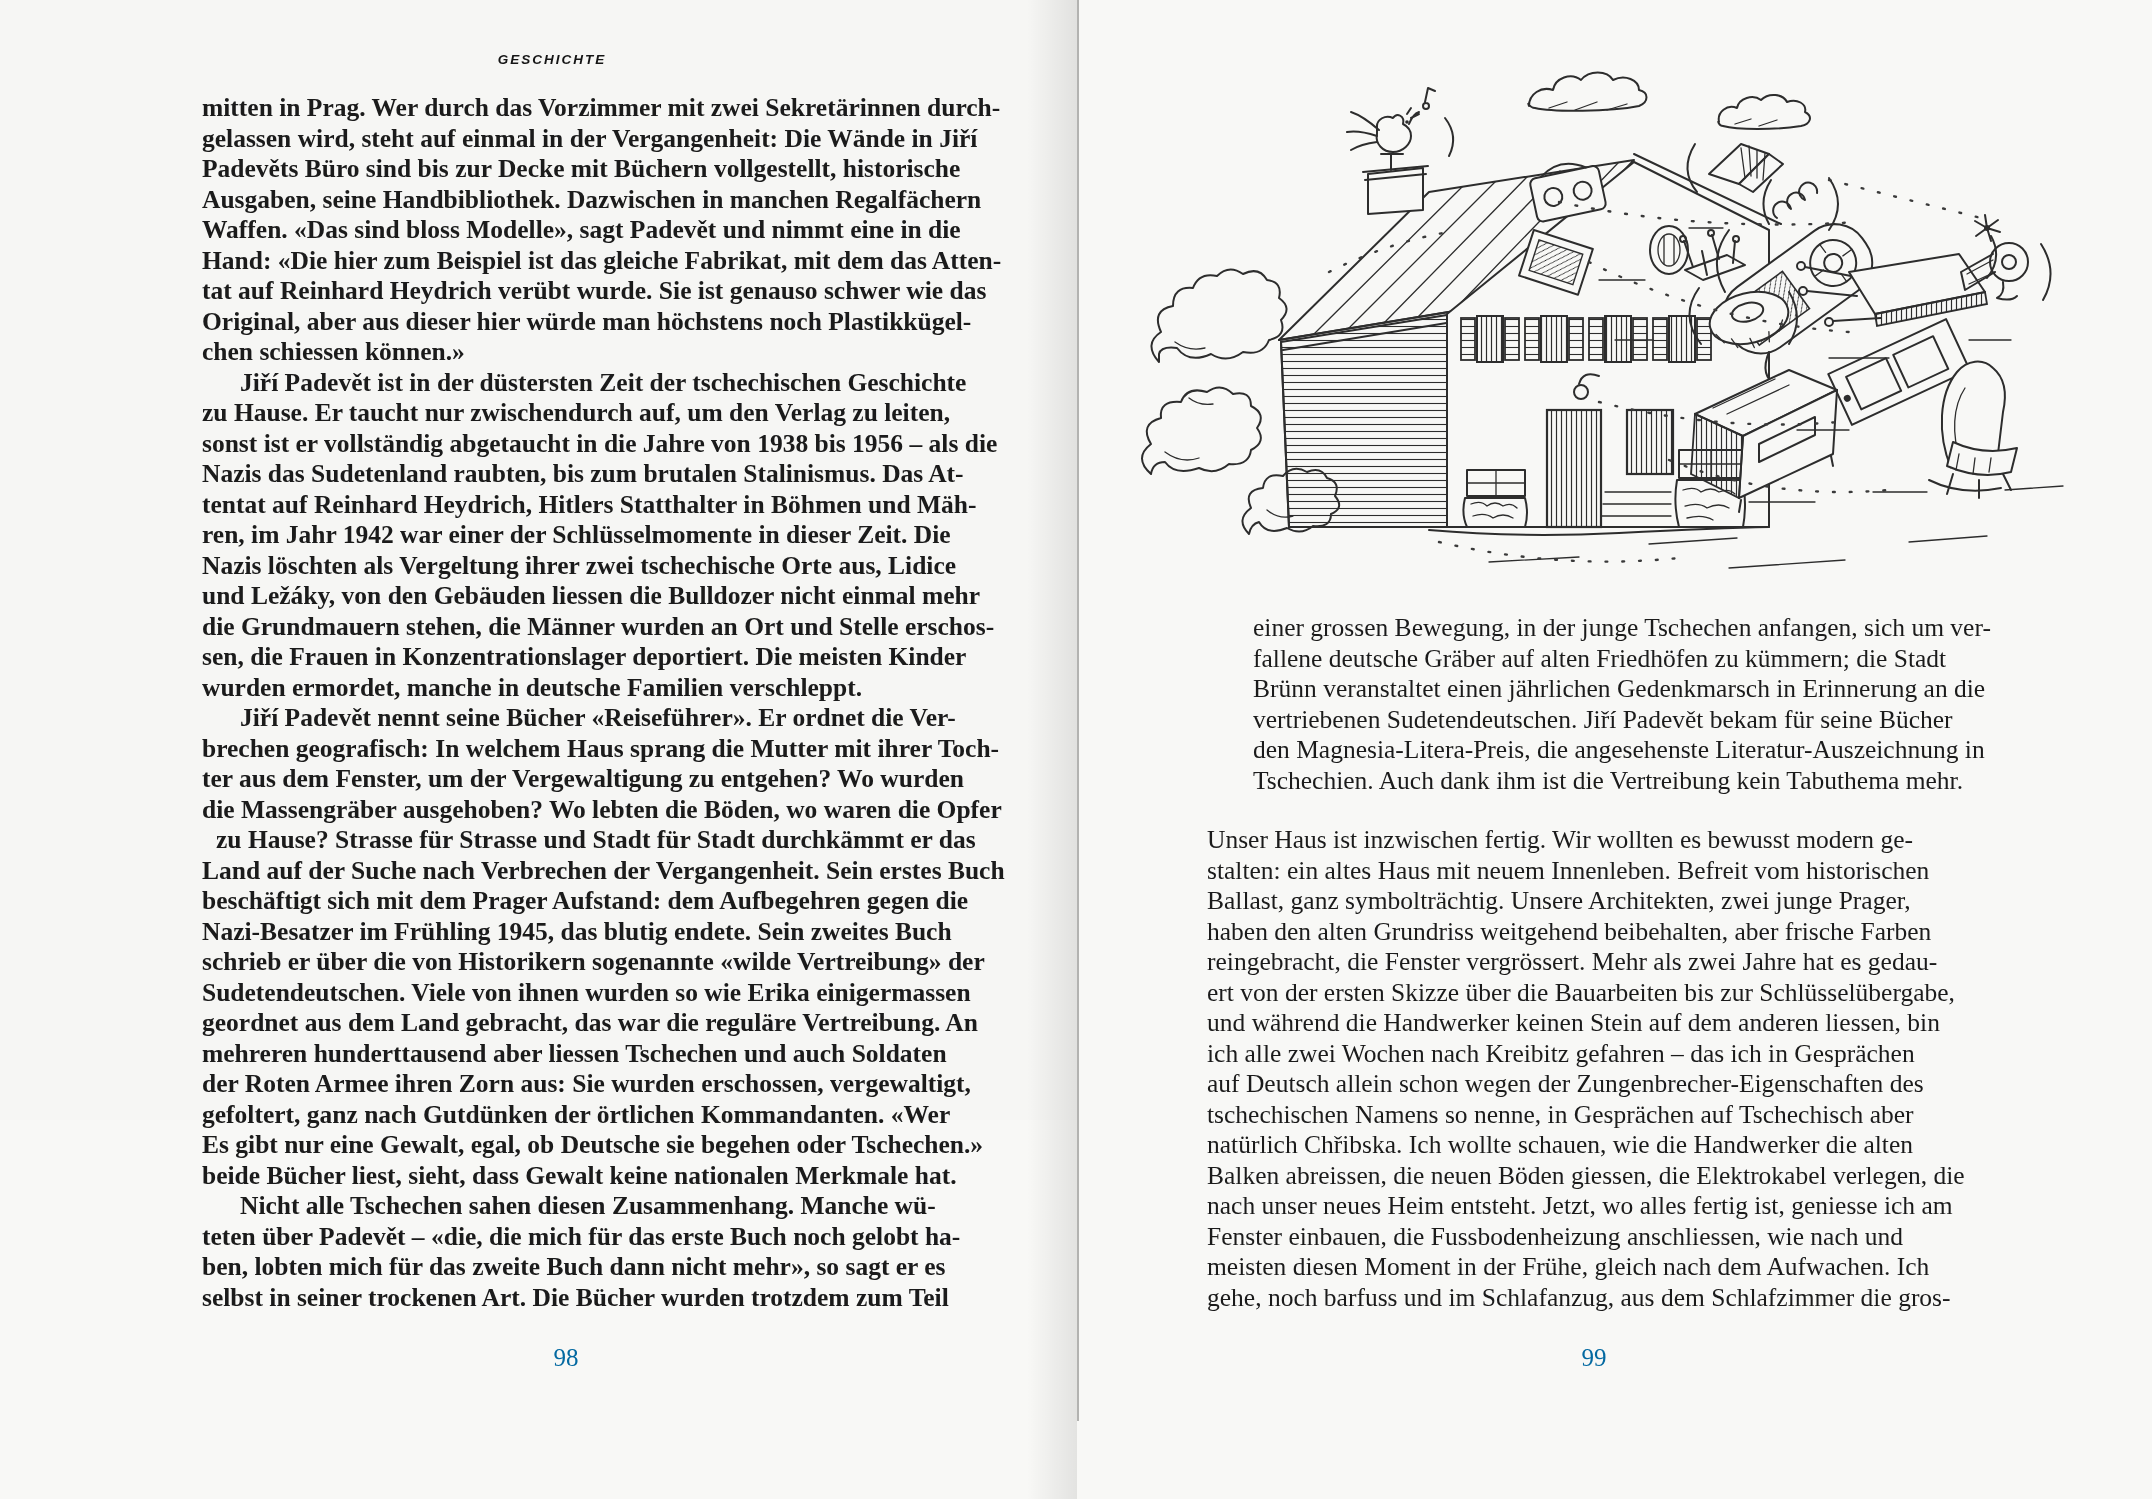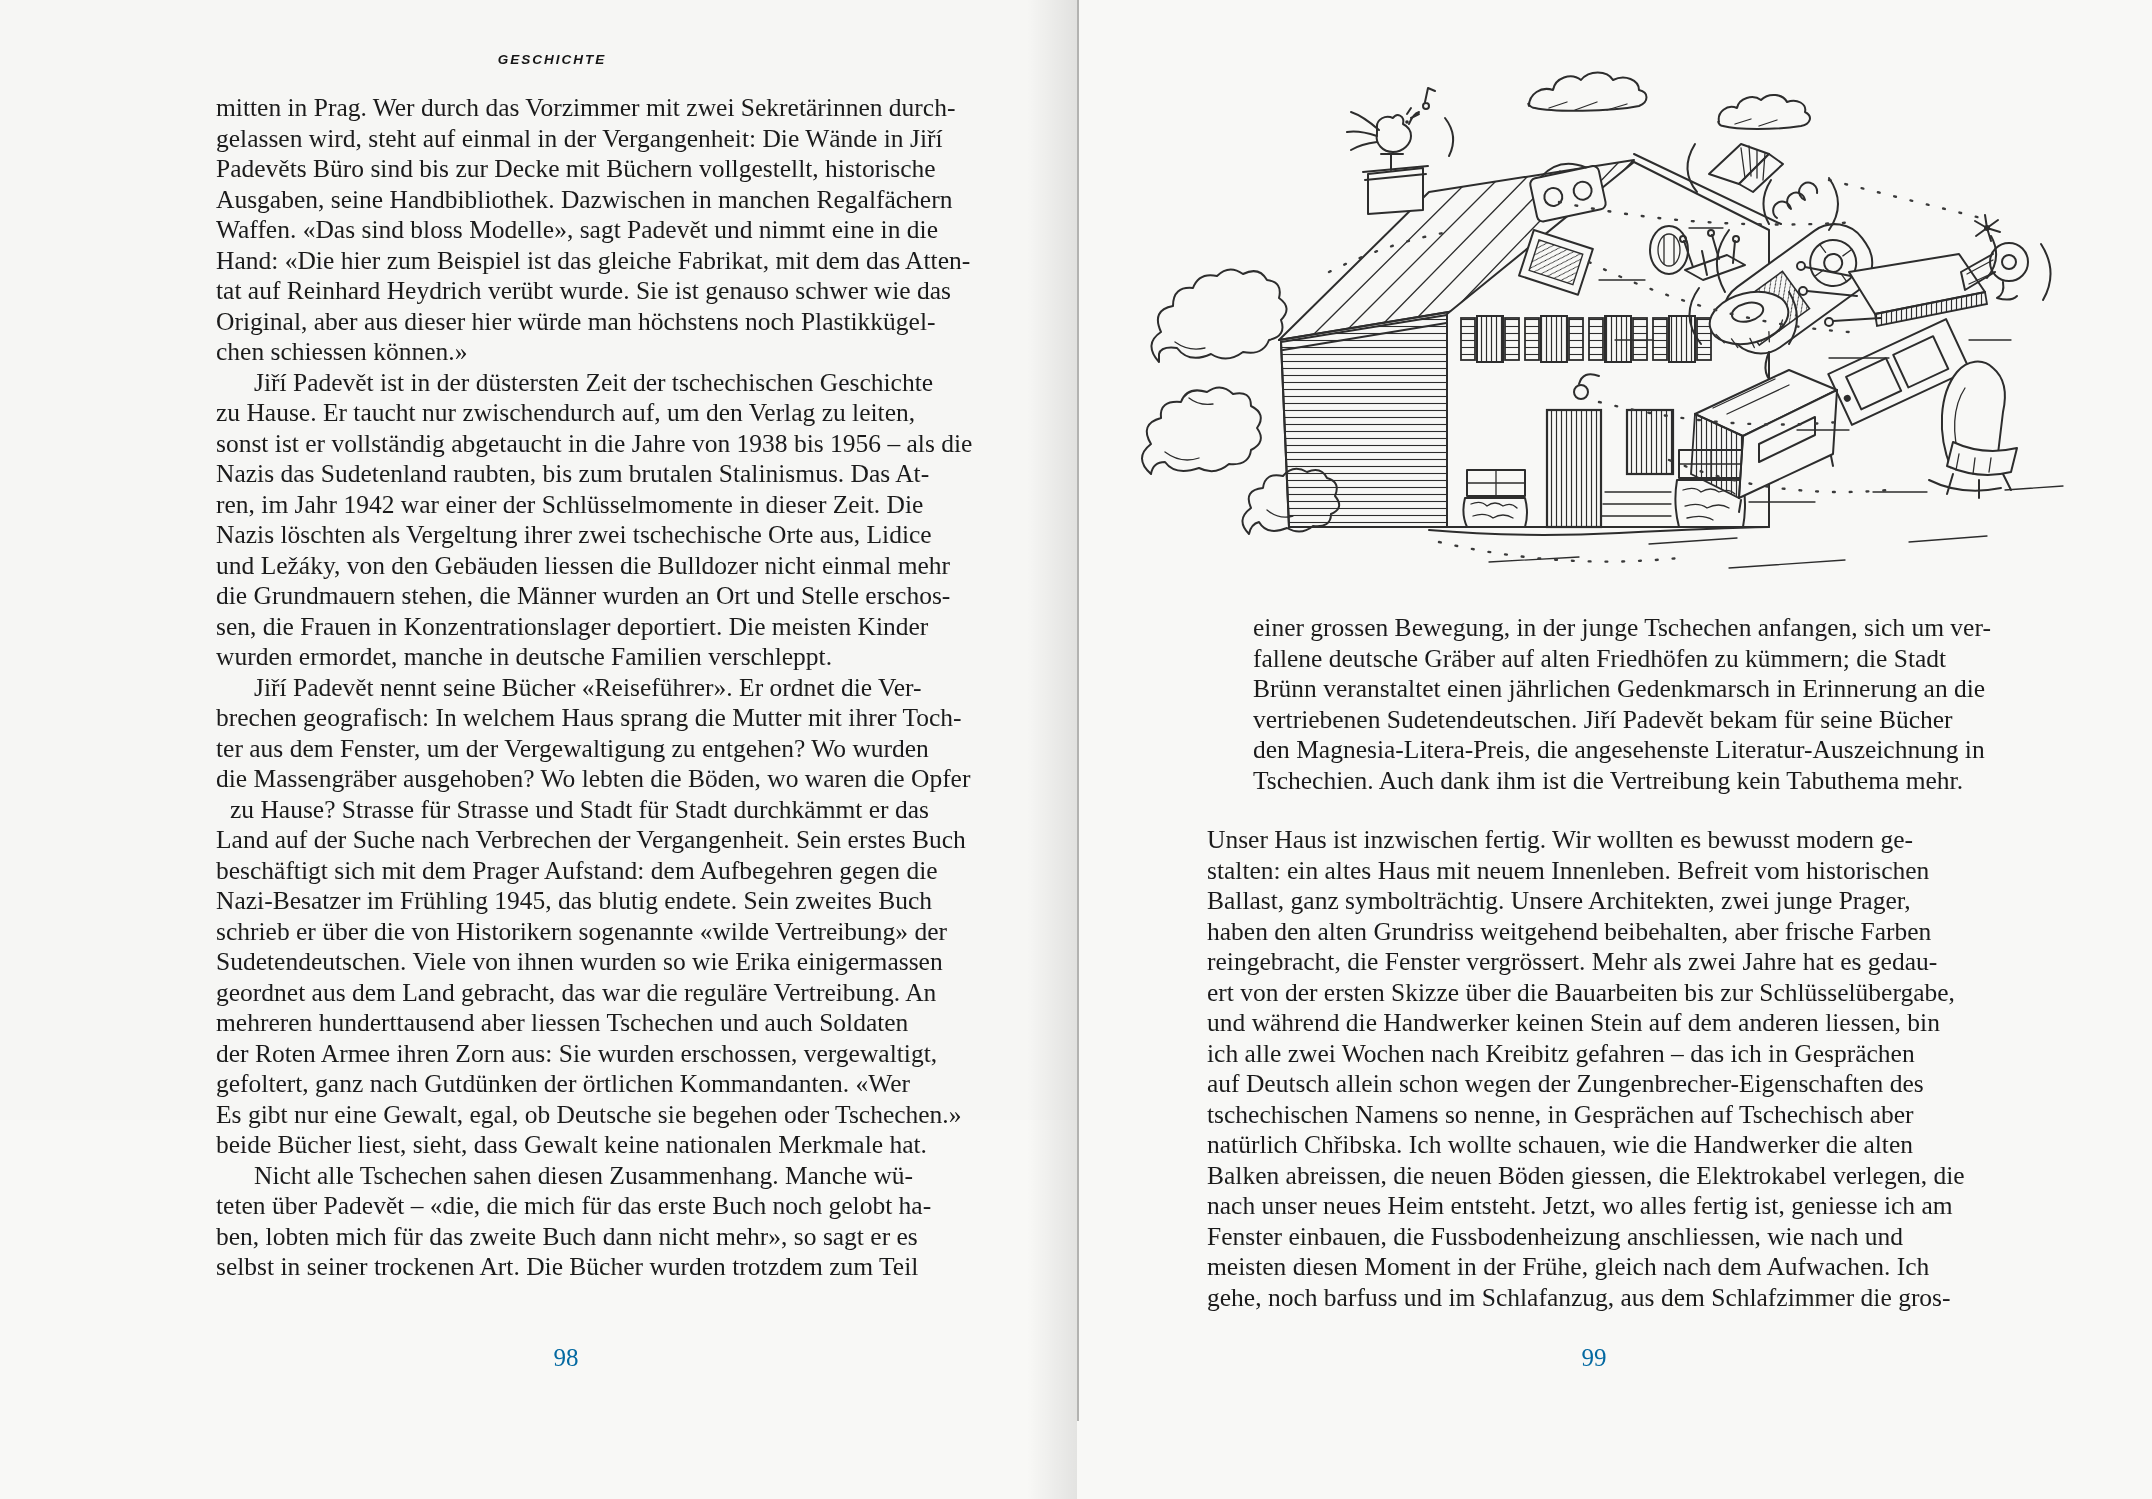--- a/index.html
+++ b/index.html
@@ -9,21 +9,21 @@
   .page-right{position:absolute;left:1079px;top:0;width:1073px;height:1499px;background:var(--right-bg,#f8f8f6);}
   .gutter-shade{position:absolute;left:1027px;top:0;width:50px;height:1499px;
                 background:linear-gradient(to right,rgba(0,0,0,0),rgba(0,0,0,0.085));}
   .gutter-line{position:absolute;left:1077px;top:0;width:2px;height:1421px;background:#b3b3b1;}
   .kicker{position:absolute;left:202px;top:52px;width:700px;text-align:center;
           font-family:"Liberation Sans",sans-serif;font-style:italic;font-weight:700;
           font-size:13.5px;letter-spacing:2px;color:#151515;}
   .pblock{position:absolute;font-size:25.5px;color:var(--ink,#1b1b1b);}
   .tline{height:30.5px;line-height:30.5px;white-space:nowrap;}
   .tline-indent{padding-left:38px;}
-  .lp-col{left:216px;top:93px;width:760px;}
+  .lp-col{left:202px;top:93px;width:760px;font-weight:bold;}
   .rp1{left:174px;top:613px;width:741px;}
   .rp2{left:128px;top:825px;width:737px;}
   .pageno{position:absolute;top:1342px;height:32px;line-height:32px;font-size:25px;text-align:center;color:#0369a1;}
   .pageno-left{left:190px;width:752px;}
   .pageno-right{left:135px;width:760px;}
   .illustration{position:absolute;left:50px;top:22px;width:940px;height:575px;}
   
   .s{fill:none;stroke:#2d2d2d;stroke-width:2;stroke-linecap:round;stroke-linejoin:round;}
   .sf{fill:#f8f8f6;stroke:#2d2d2d;stroke-width:2;stroke-linejoin:round;}
   .h{fill:none;stroke:#2d2d2d;stroke-width:1.3;stroke-linecap:round;}
@@ -47,20 +47,21 @@
           <div class="tline"><span style="word-spacing: 0px;">Hand: «Die hier zum Beispiel ist das gleiche Fabrikat, mit dem das Atten-</span></div>
           <div class="tline"><span style="word-spacing: 0px;">tat auf Reinhard Heydrich verübt wurde. Sie ist genauso schwer wie das</span></div>
           <div class="tline"><span style="word-spacing: 0px;">Original, aber aus dieser hier würde man höchstens noch Plastikkügel-</span></div>
           <div class="tline tline-last"><span>chen schiessen können.»</span></div>
         </div>
       <div class="indent-first">
           <div class="tline tline-indent"><span style="word-spacing: 0px;">Jiří Padevět ist in der düstersten Zeit der tschechischen Geschichte</span></div>
           <div class="tline"><span style="word-spacing: 0px;">zu Hause. Er taucht nur zwischendurch auf, um den Verlag zu leiten,</span></div>
           <div class="tline"><span style="word-spacing: 0px;">sonst ist er vollständig abgetaucht in die Jahre von 1938 bis 1956 – als die</span></div>
           <div class="tline"><span style="word-spacing: 0px;">Nazis das Sudetenland raubten, bis zum brutalen Stalinismus. Das At-</span></div>
+          <div class="tline"><span style="word-spacing: 0px;">tentat auf Reinhard Heydrich, Hitlers Statthalter in Böhmen und Mäh-</span></div>
           <div class="tline"><span style="word-spacing: 0px;">ren, im Jahr 1942 war einer der Schlüsselmomente in dieser Zeit. Die</span></div>
           <div class="tline"><span style="word-spacing: 0px;">Nazis löschten als Vergeltung ihrer zwei tschechische Orte aus, Lidice</span></div>
           <div class="tline"><span style="word-spacing: 0px;">und Ležáky, von den Gebäuden liessen die Bulldozer nicht einmal mehr</span></div>
           <div class="tline"><span style="word-spacing: 0px;">die Grundmauern stehen, die Männer wurden an Ort und Stelle erschos-</span></div>
           <div class="tline"><span style="word-spacing: 0px;">sen, die Frauen in Konzentrationslager deportiert. Die meisten Kinder</span></div>
           <div class="tline tline-last"><span>wurden ermordet, manche in deutsche Familien verschleppt.</span></div>
         </div>
       <div class="indent-first">
           <div class="tline tline-indent"><span style="word-spacing: 0px;">Jiří Padevět nennt seine Bücher «Reiseführer». Er ordnet die Ver-</span></div>
           <div class="tline"><span style="word-spacing: 0px;">brechen geografisch: In welchem Haus sprang die Mutter mit ihrer Toch-</span></div>

